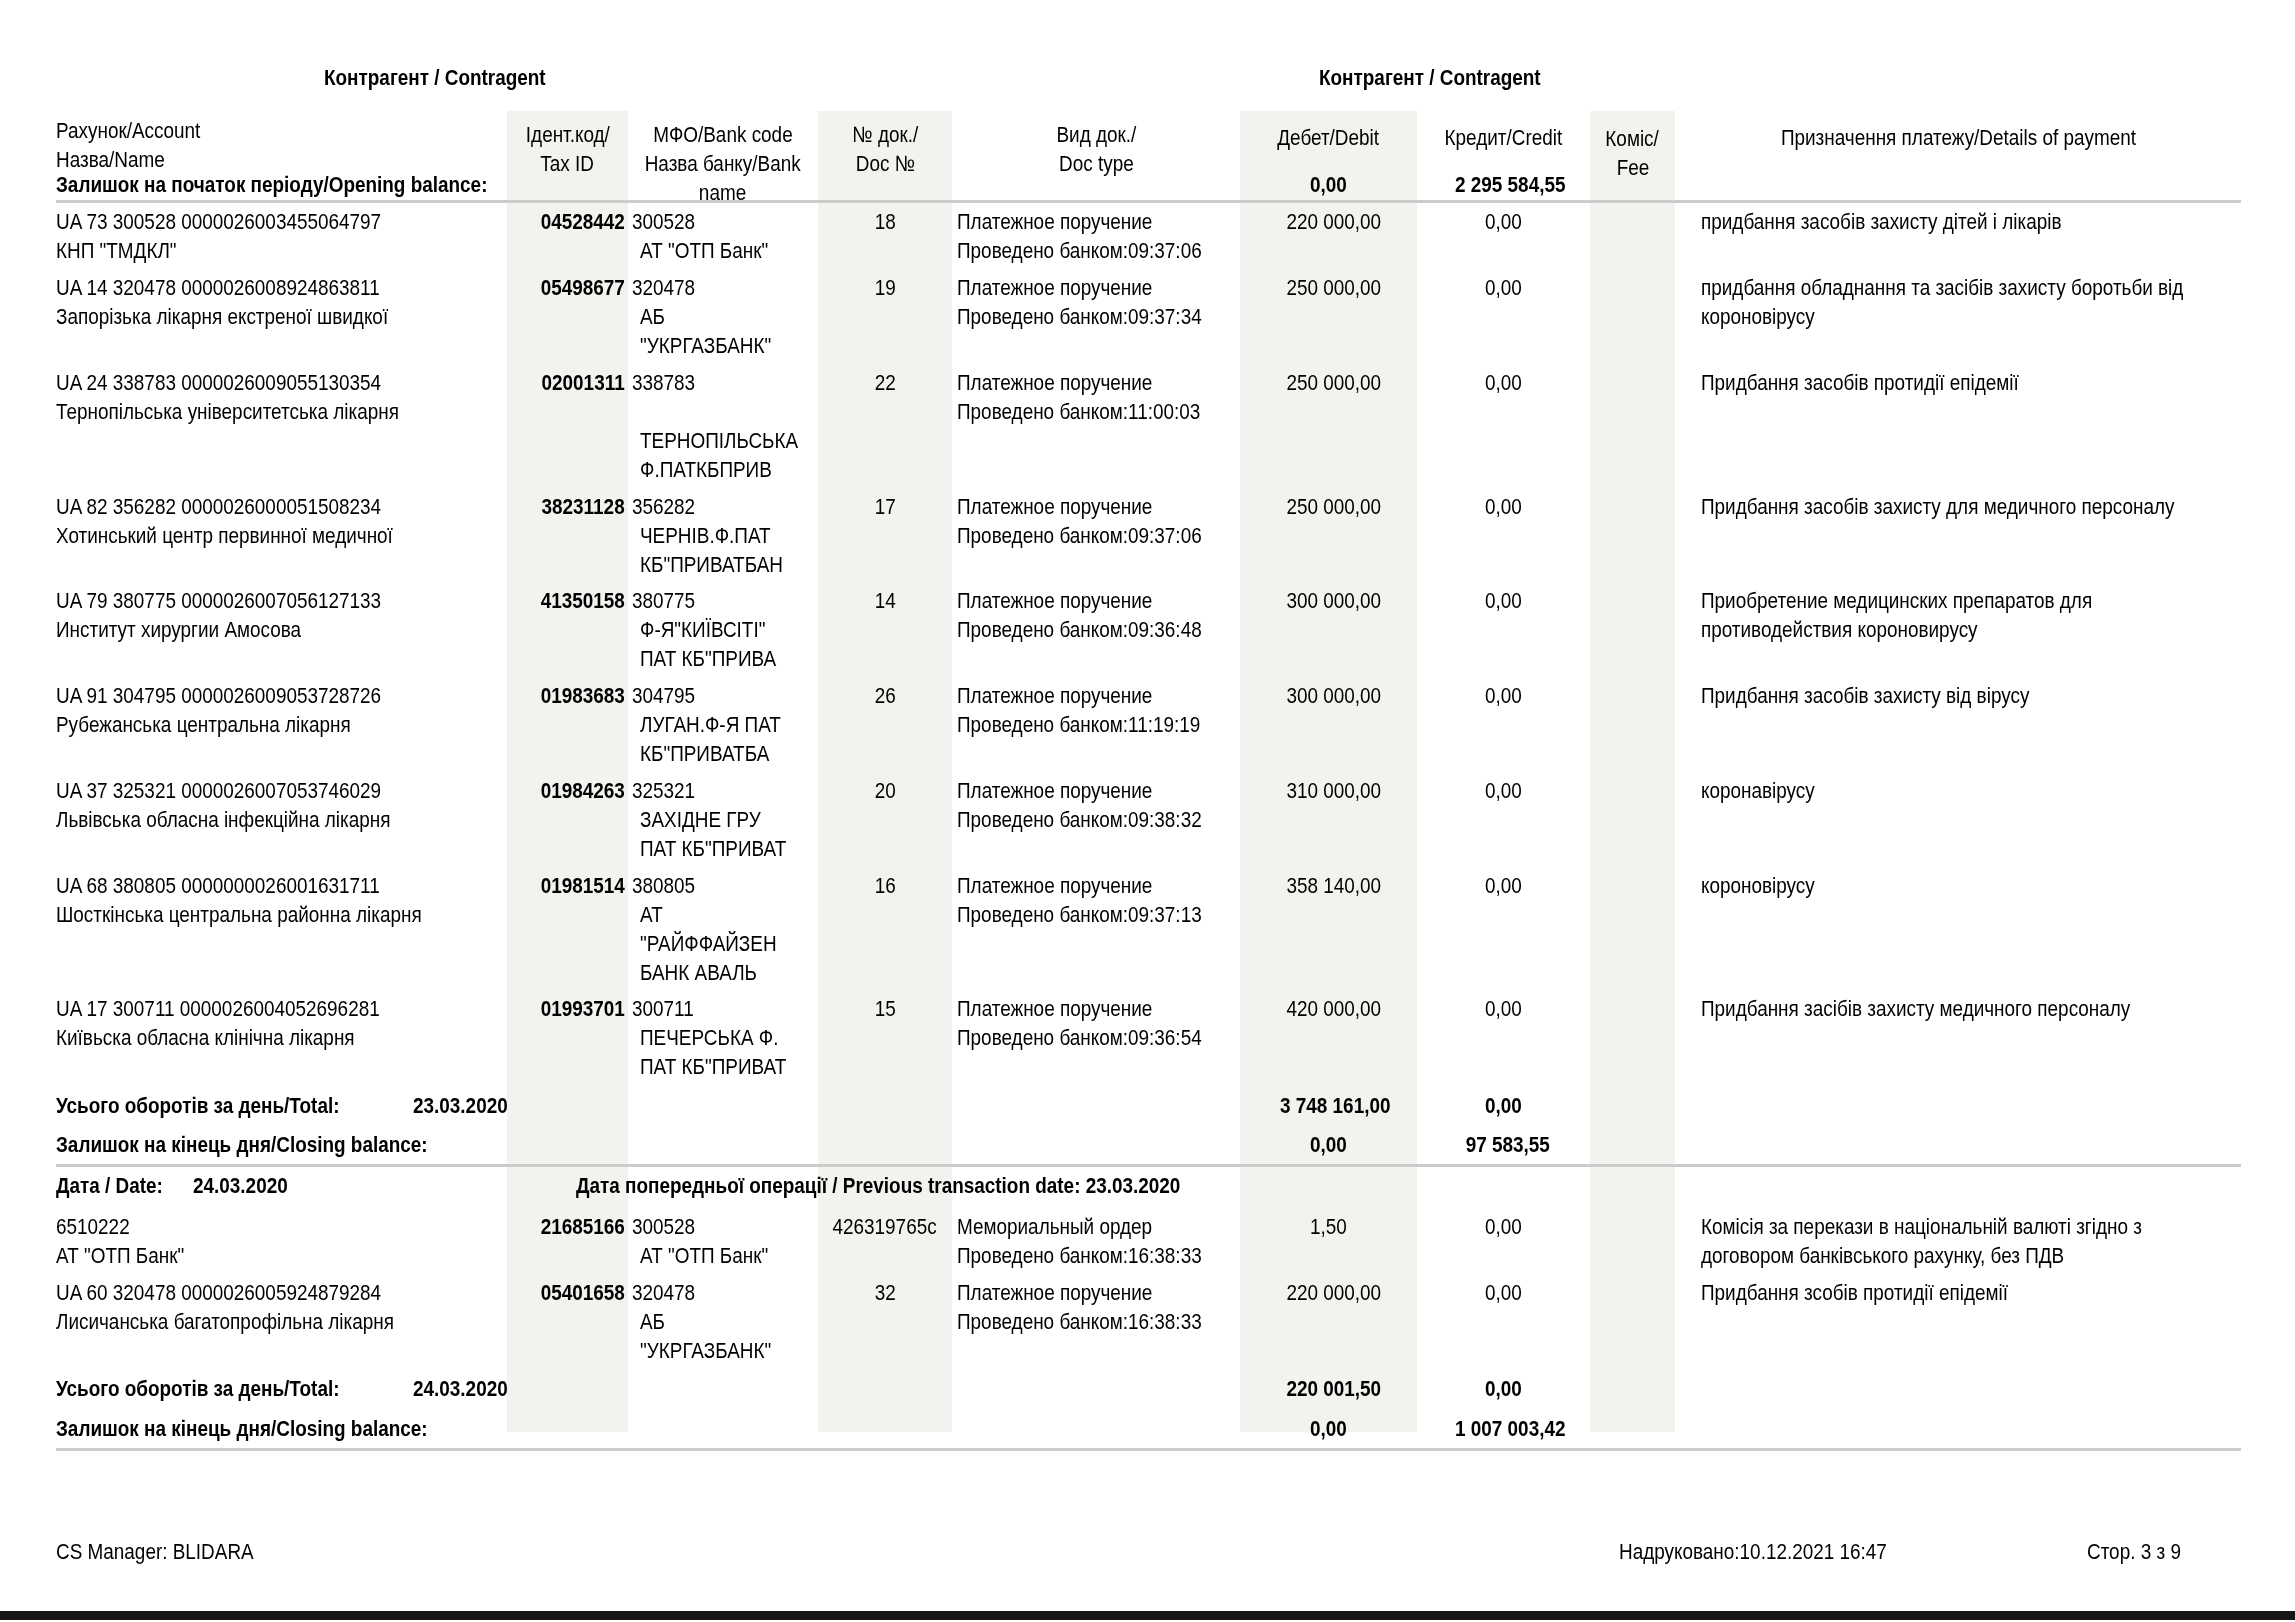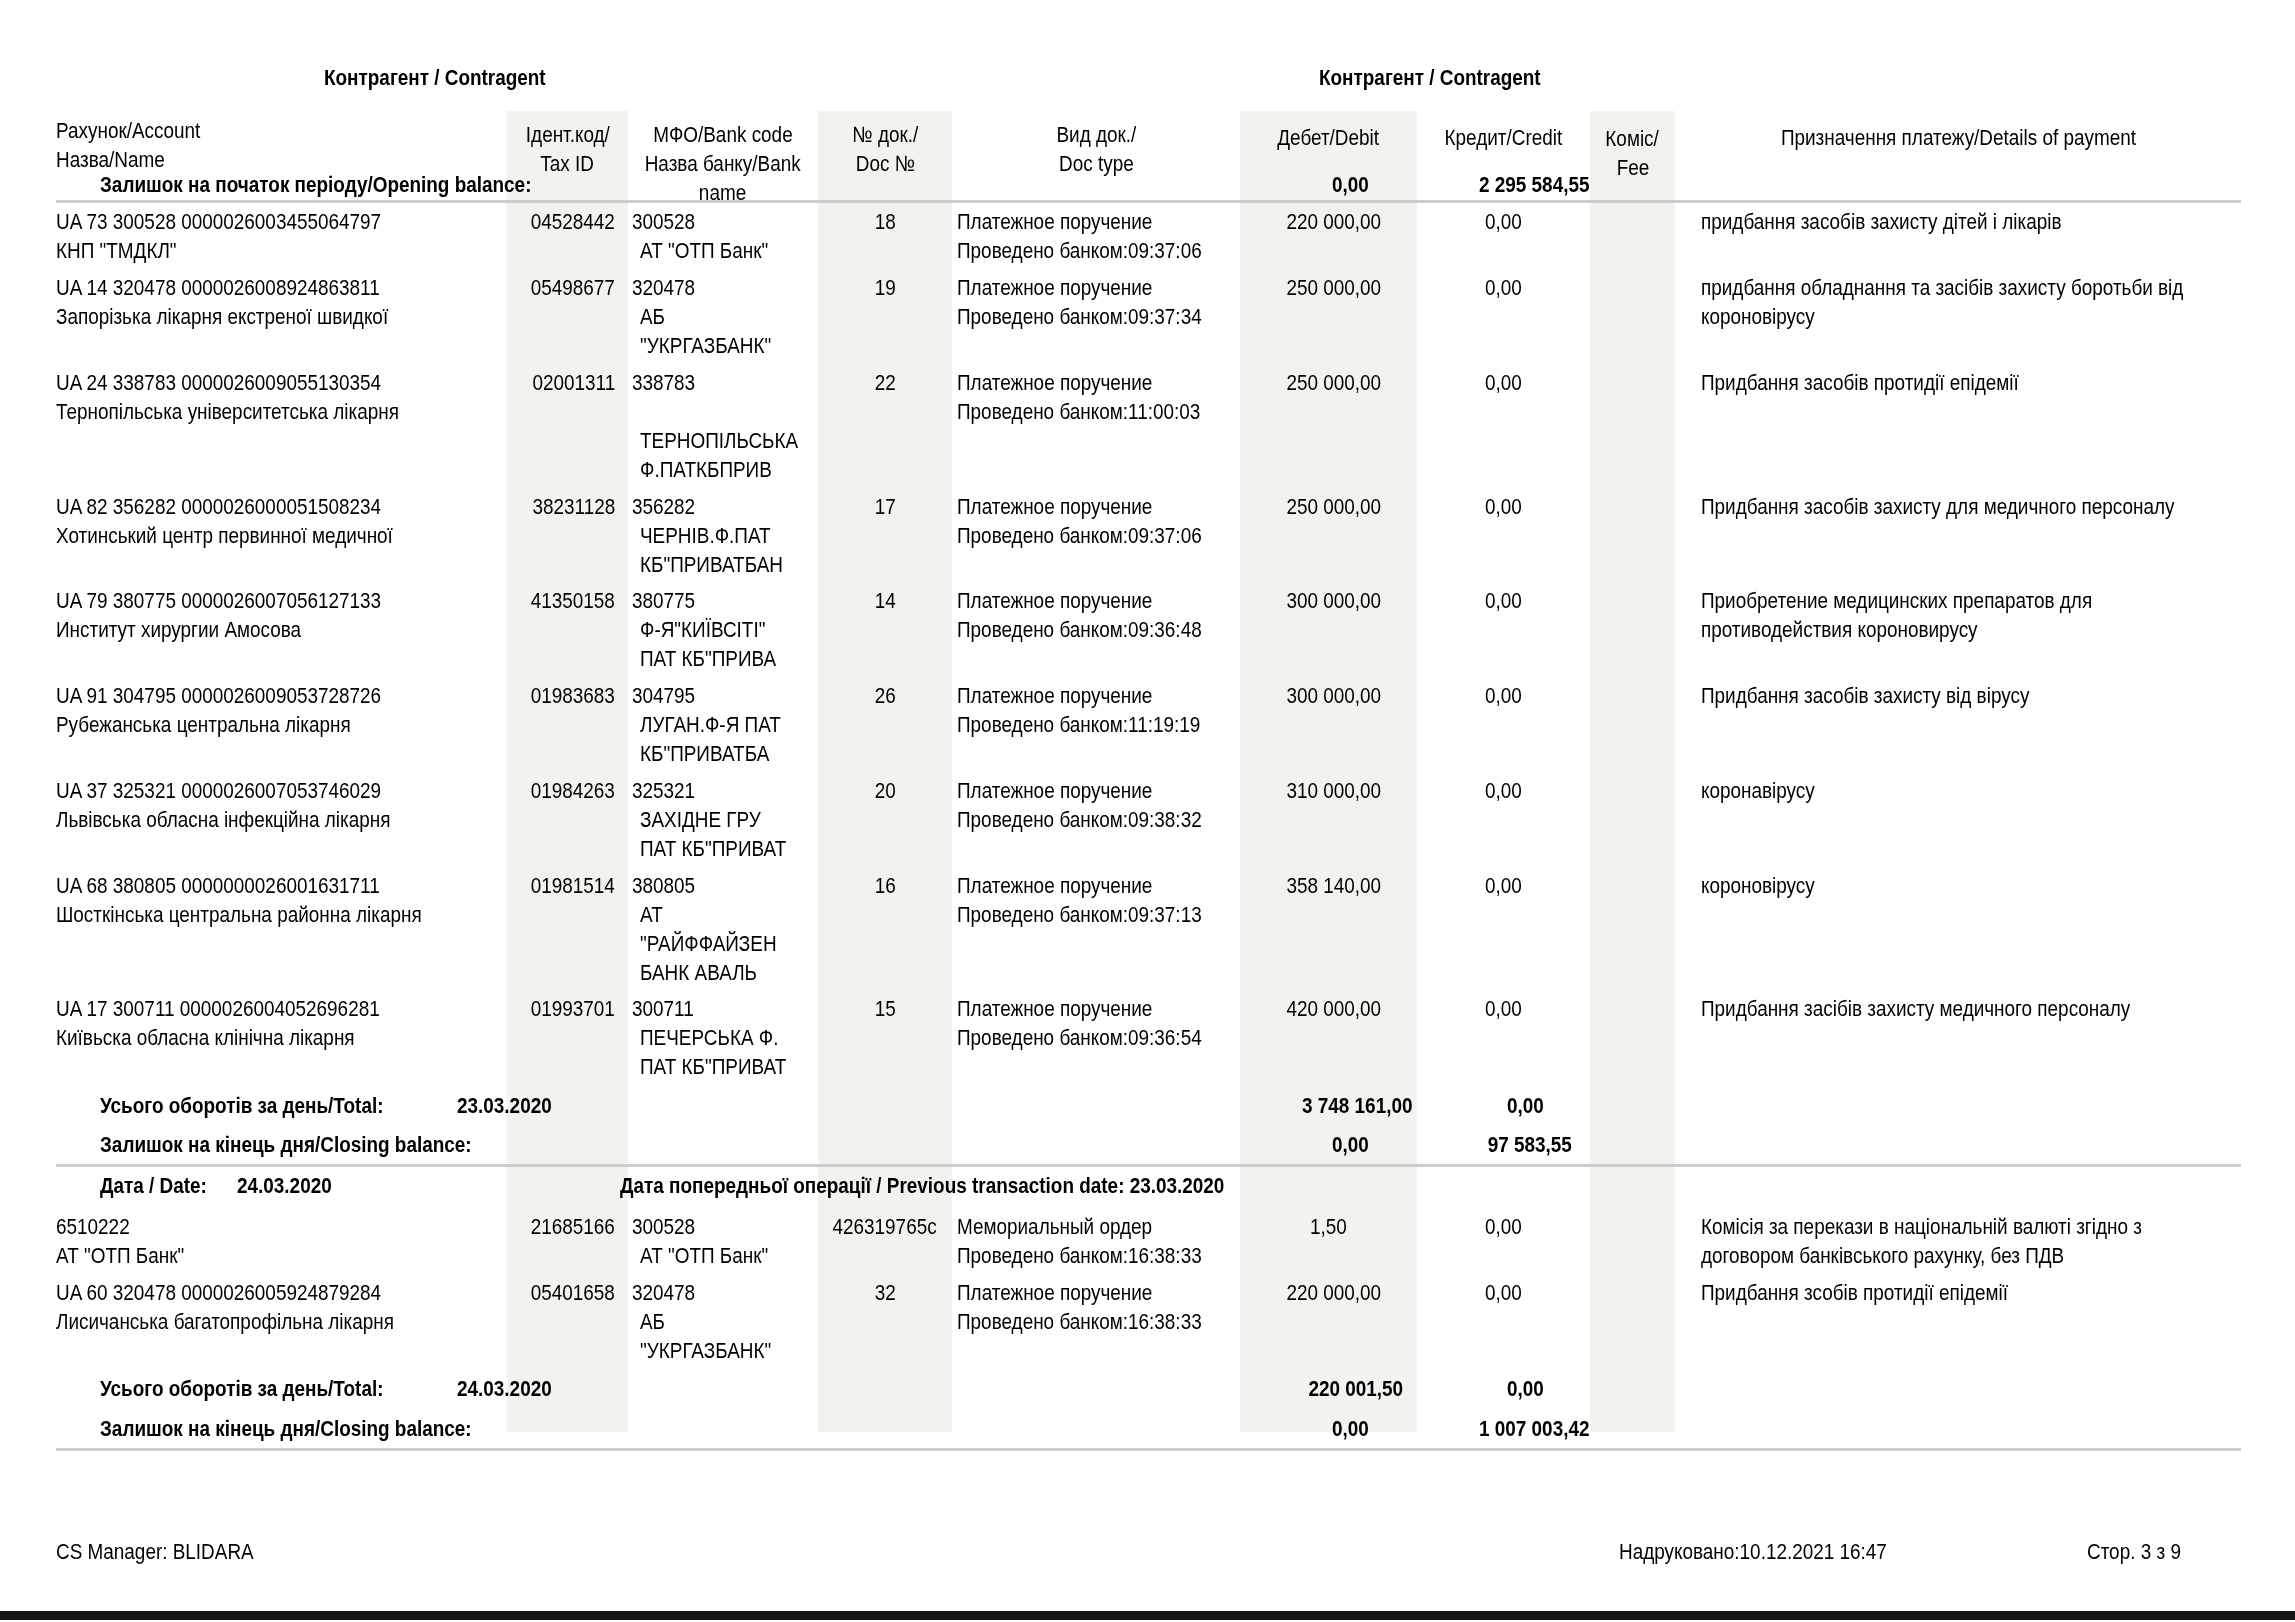--- a/index.html
+++ b/index.html
@@ -2,21 +2,21 @@
 <html style="font-size:10.5px"><head>
 <meta charset="utf-8">
 <style>
   html,body{margin:0;padding:0;background:#ffffff;}
   .page{position:relative;width:2295px;height:1622px;background:#fff;overflow:hidden;
         font-family:"Liberation Sans",sans-serif;font-size:22px;color:#000;}
   .sheet{position:absolute;left:56px;top:0;width:2185px;height:1206px;}
   .tx{display:inline-block;transform:scaleX(0.86);transform-origin:0 50%;white-space:nowrap;}
   .ctr .tx{transform-origin:50% 50%;}
   .rgt .tx{transform-origin:100% 50%;}
-  .b{font-weight:bold;margin-left:44px;}
+  .b{font-weight:bold;}
   .title{position:absolute;top:65px;font-weight:bold;}
   .t-left{left:268px;}
   .t-right{left:1263px;}
   .stripe{position:absolute;top:111px;height:1321px;background:#f2f2ef;}
   .s1{left:451px;width:121px;}
   .s2{left:762px;width:134px;}
   .s3{left:1184px;width:177px;}
   .s4{left:1534px;width:85px;}
   .content{position:absolute;top:111px;left:0;width:2185px;}
   .grid{display:grid;grid-template-columns:451px 121px 190px 134px 288px 177px 173px 85px 566px;}
@@ -24,21 +24,21 @@
   .hgrid{position:absolute;top:0;left:0;width:100%;}
   .hcell{align-self:start;}
   .ctr{text-align:center;}
   .rgt{text-align:right;}
   .ln{line-height:29px;min-height:29px;white-space:nowrap;}
   .pt8{padding-top:5.2px;}  .pt14{padding-top:9.2px;}  .pt18{padding-top:11.8px;}  .pt20{padding-top:13px;}
   .opening{position:absolute;top:59px;left:0;width:100%;}
   .span5{grid-column:1/6;}
   .divider{height:3.3px;background:#cccccc;}
   .row{padding:3.9px 0;}
-  .c-tax{text-align:right;padding-right:13px;}
+  .c-tax{text-align:right;padding-right:3px;font-weight:bold;}
   .c-bank{padding-left:3.9px;}
   .c-bank .bn{padding-left:7.9px;}
   .c-docno{text-align:center;}
   .c-doctype{padding-left:5.2px;}
   .c-debit,.c-credit{text-align:center;padding-right:5.2px;}
   .c-details{padding-left:26px;}
   .trow,.crow{padding:5.2px 0;}
   .trow .date{margin-left:27.5px;}
   .daterow{position:relative;height:41px;}
   .daterow .left{position:absolute;left:0;top:5.2px;}

